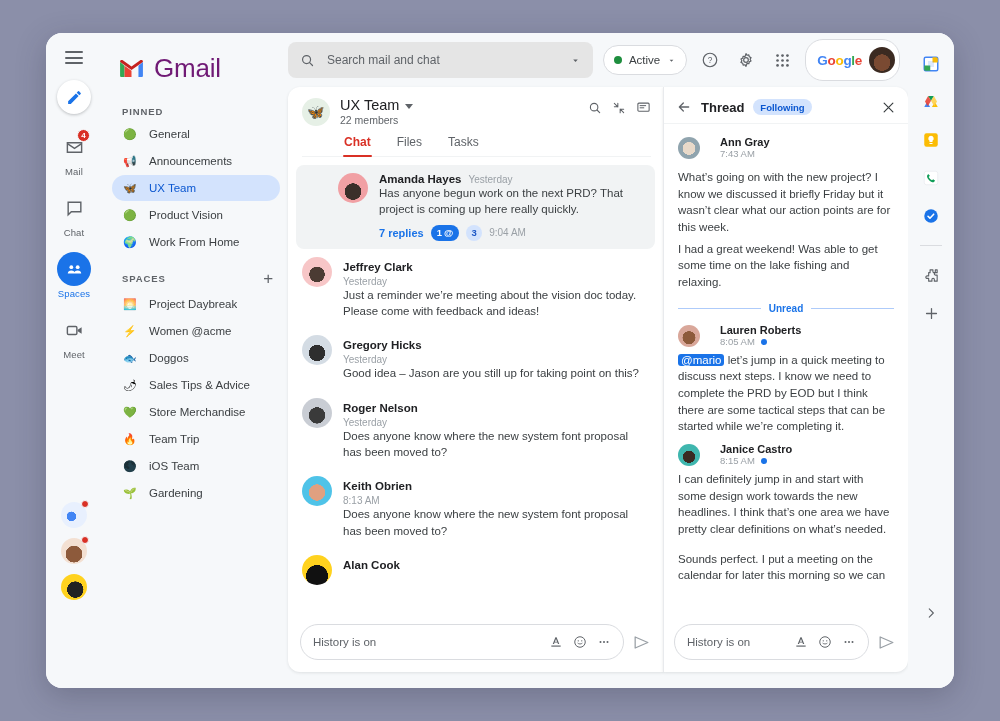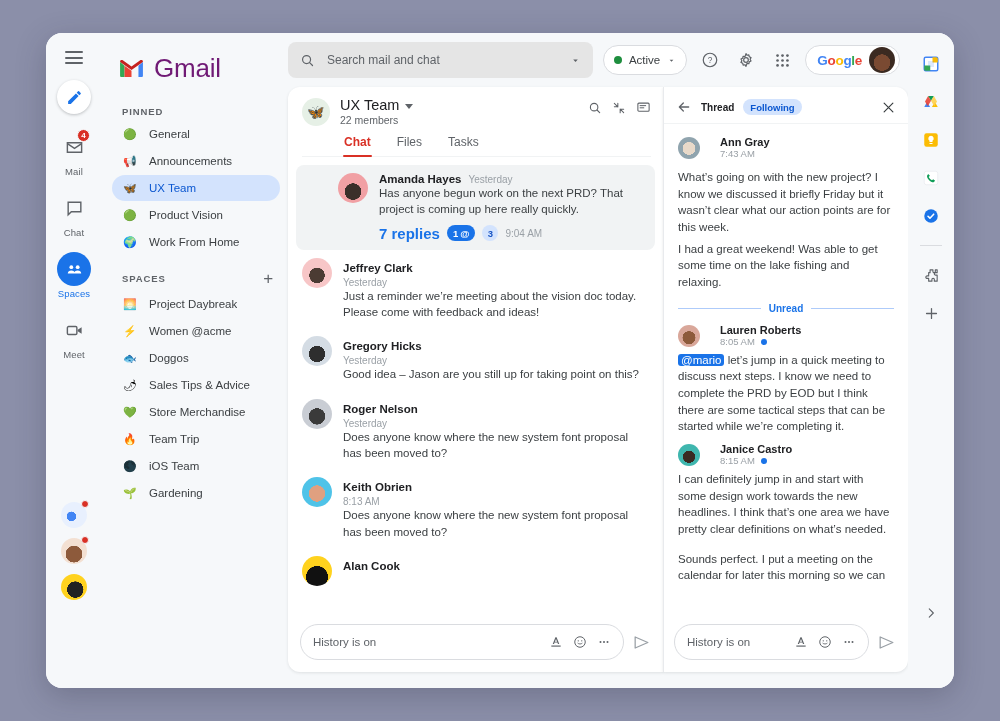--- a/index.html
+++ b/index.html
@@ -70,21 +70,21 @@
   }
   .search-ph { flex:1; font-size:12px; color:#5f6368;}
   .status-chip {
     height:30px; border:1px solid #dadce0; border-radius:16px; background:#fff;
     display:flex; align-items:center; gap:7px; padding:0 10px; cursor:pointer;
   }
   .status-dot { width:8px; height:8px; border-radius:50%; background:#1e8e3e;}
   .status-text { font-size:11.5px; color:#3c4043;}
   .icon-btn { width:26px; height:26px; display:flex; align-items:center; justify-content:center; cursor:pointer; border-radius:50%;}
   .google-pill {
-    height:30px; border:1px solid #dadce0; border-radius:18px; background:#fff;
+    height:42px; border:1px solid #dadce0; border-radius:18px; background:#fff;
     display:flex; align-items:center; gap:7px; padding:0 4px 0 11px; cursor:pointer;
   }
   .gtext { font-size:13.5px; font-weight:bold; letter-spacing:-.3px;}
   .gtext .b{color:#4285f4}.gtext .r{color:#ea4335}.gtext .y{color:#fbbc05}.gtext .g{color:#34a853}
   .top-avatar { width:26px; height:26px; border-radius:50%; overflow:hidden;}
 
   .panes { flex:1; display:flex; gap:0; padding: 0 0 16px 0; min-height:0;}
 
   
   .chat-pane {
@@ -109,41 +109,41 @@
   .msg-list { flex:1; overflow:hidden; padding: 8px 8px 0 8px; position:relative;}
   .msg { display:flex; gap:11px; padding: 8px 8px 8px 6px; border-radius:8px;}
   .msg.highlight { background:#f1f3f4;padding-left:42px; }
   .msg-av { width:30px; height:30px; border-radius:50%; flex:0 0 30px; overflow:hidden; background:#ddd;}
   .msg-body { min-width:0; flex:1;}
   .msg-nameline { display:flex; align-items:baseline; gap:7px; flex-wrap:wrap;}
   .msg-name { font-size:11.5px; font-weight:bold; color:#202124;}
   .msg-time { font-size:10px; color:#9aa0a6;}
   .msg-text { font-size:11.5px; color:#3c4043; line-height:1.42; margin-top:0;}
   .replies-row { display:flex; align-items:center; gap:7px; margin-top:7px;}
-  .replies-link { font-size:15px; color:#1a73e8; font-weight:bold; cursor:pointer;}
+  .replies-link { font-size:11px; color:#1a73e8; font-weight:bold; cursor:pointer;}
   .pill-blue { background:#1a73e8; color:#fff; border-radius:9px; height:16px; padding:0 6px; font-size:9.5px; display:flex; align-items:center; gap:2px; font-weight:bold;}
   .pill-light { background:#d3e3fd; color:#1a56c5; border-radius:9px; height:16px; min-width:16px; padding:0 5px; font-size:9.5px; display:flex; align-items:center; justify-content:center; font-weight:bold;}
   .replies-time { font-size:10px; color:#9aa0a6;}
 
   .composer-wrap { padding: 8px 12px 12px 12px; display:flex; align-items:center; gap:8px;}
   .composer {
     flex:1; height:36px; border:1px solid #dadce0; border-radius:18px; background:#fff;
     display:flex; align-items:center; padding: 0 12px; gap:10px;
   }
   .composer-ph { flex:1; font-size:11.5px; color:#5f6368;}
   .comp-icon { cursor:pointer; display:flex; align-items:center;}
 
   
   .thread-pane {
     flex:1; background:#fff; border-left:1px solid #e8eaed;
     border-radius: 0 12px 12px 0; display:flex; flex-direction:column; min-width:0;
     box-shadow: 0 1px 3px rgba(60,64,67,.12);
   }
   .thread-head { display:flex; align-items:center; gap:9px; padding: 12px 12px 8px 12px; border-bottom:1px solid #f1f3f4;}
-  .thread-title { font-size:10px; color:#202124; font-weight:bold;}
+  .thread-title { font-size:13px; color:#202124; font-weight:bold;}
   .following-chip { background:#d3e3fd; color:#0b57d0; font-size:9.5px; border-radius:9px; padding:2.5px 7px; font-weight:bold;}
   .thread-list { flex:1; overflow:hidden; padding: 4px 14px 0 14px;}
   .t-msg { padding-top: 8px;}
   .t-head { display:flex; align-items:flex-end; gap:20px;}
   .t-av { width:22px; height:22px; border-radius:50%; flex:0 0 22px; overflow:hidden; background:#ddd;}
   .t-name { font-size:11px; font-weight:bold; color:#202124;}
   .t-time { font-size:9.5px; color:#9aa0a6;}
   .t-unread-dot { width:6px; height:6px; border-radius:50%; background:#1a73e8; display:inline-block; margin-left:3px;}
   .t-text { font-size:11.5px; color:#3c4043; line-height:1.45; margin-top:5px;}
   .t-text.indent { margin-top:10px;}

